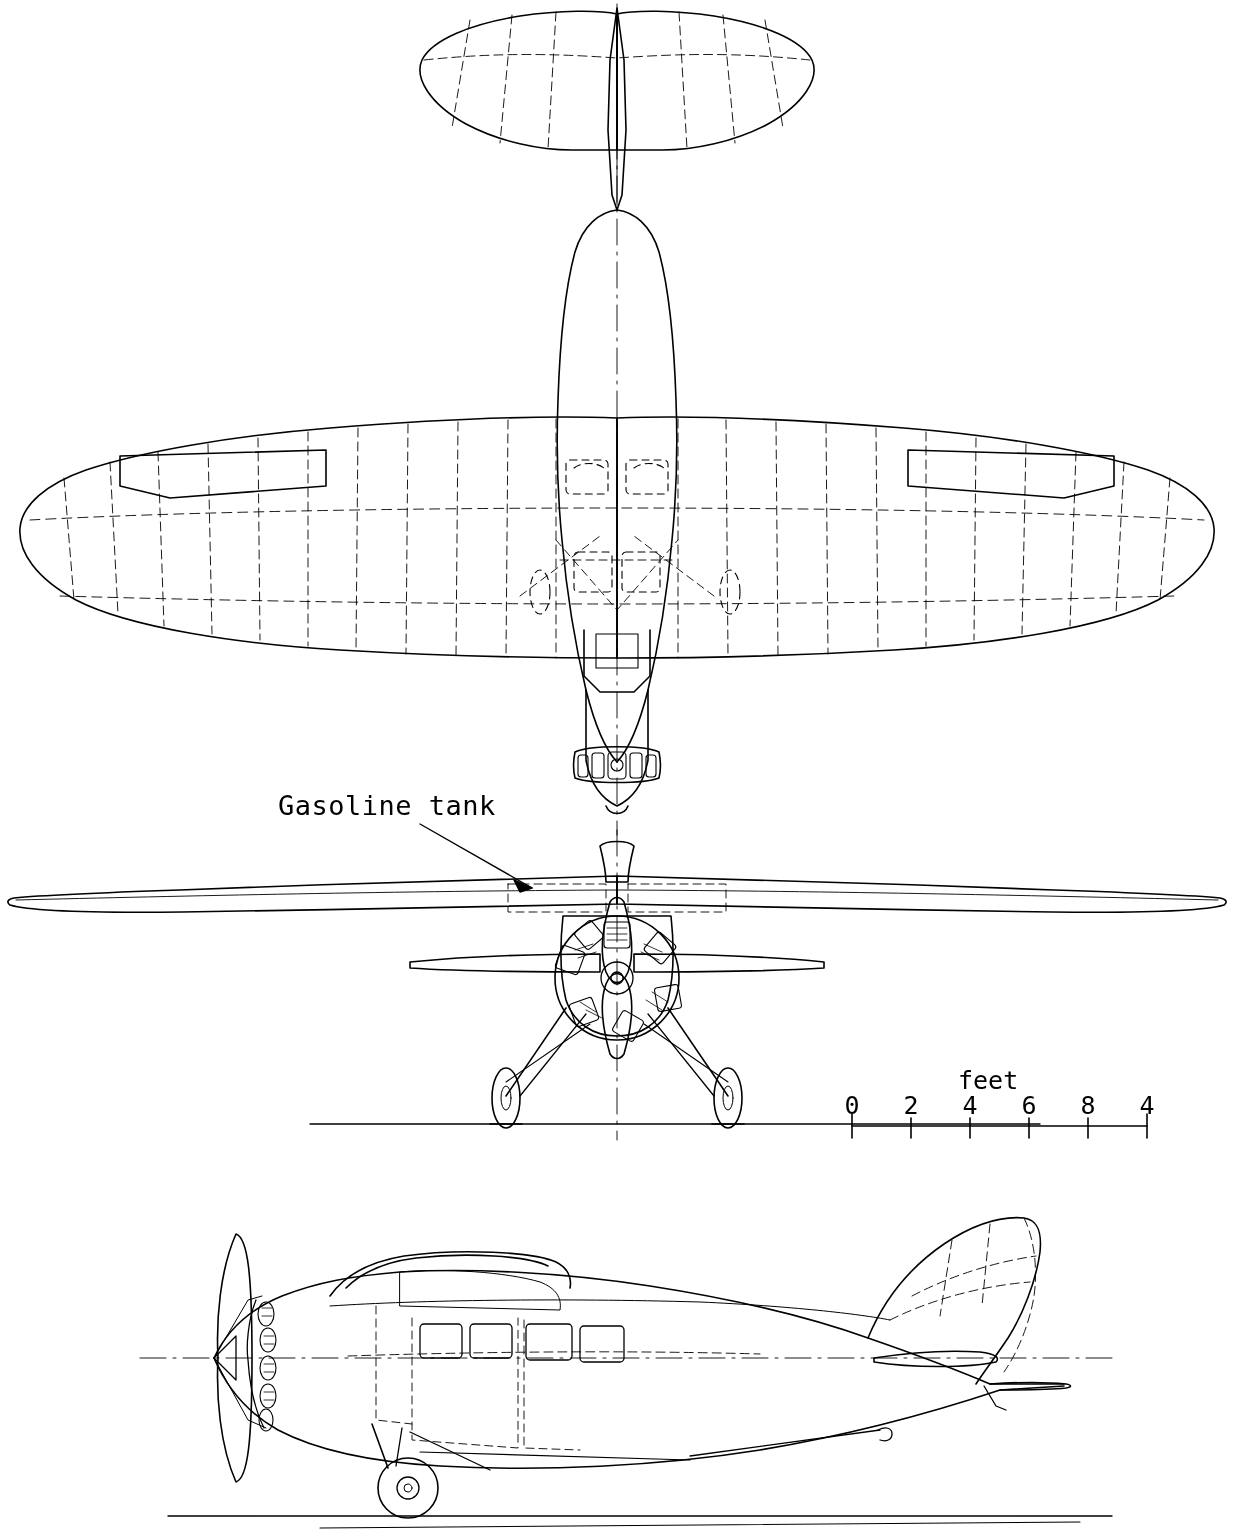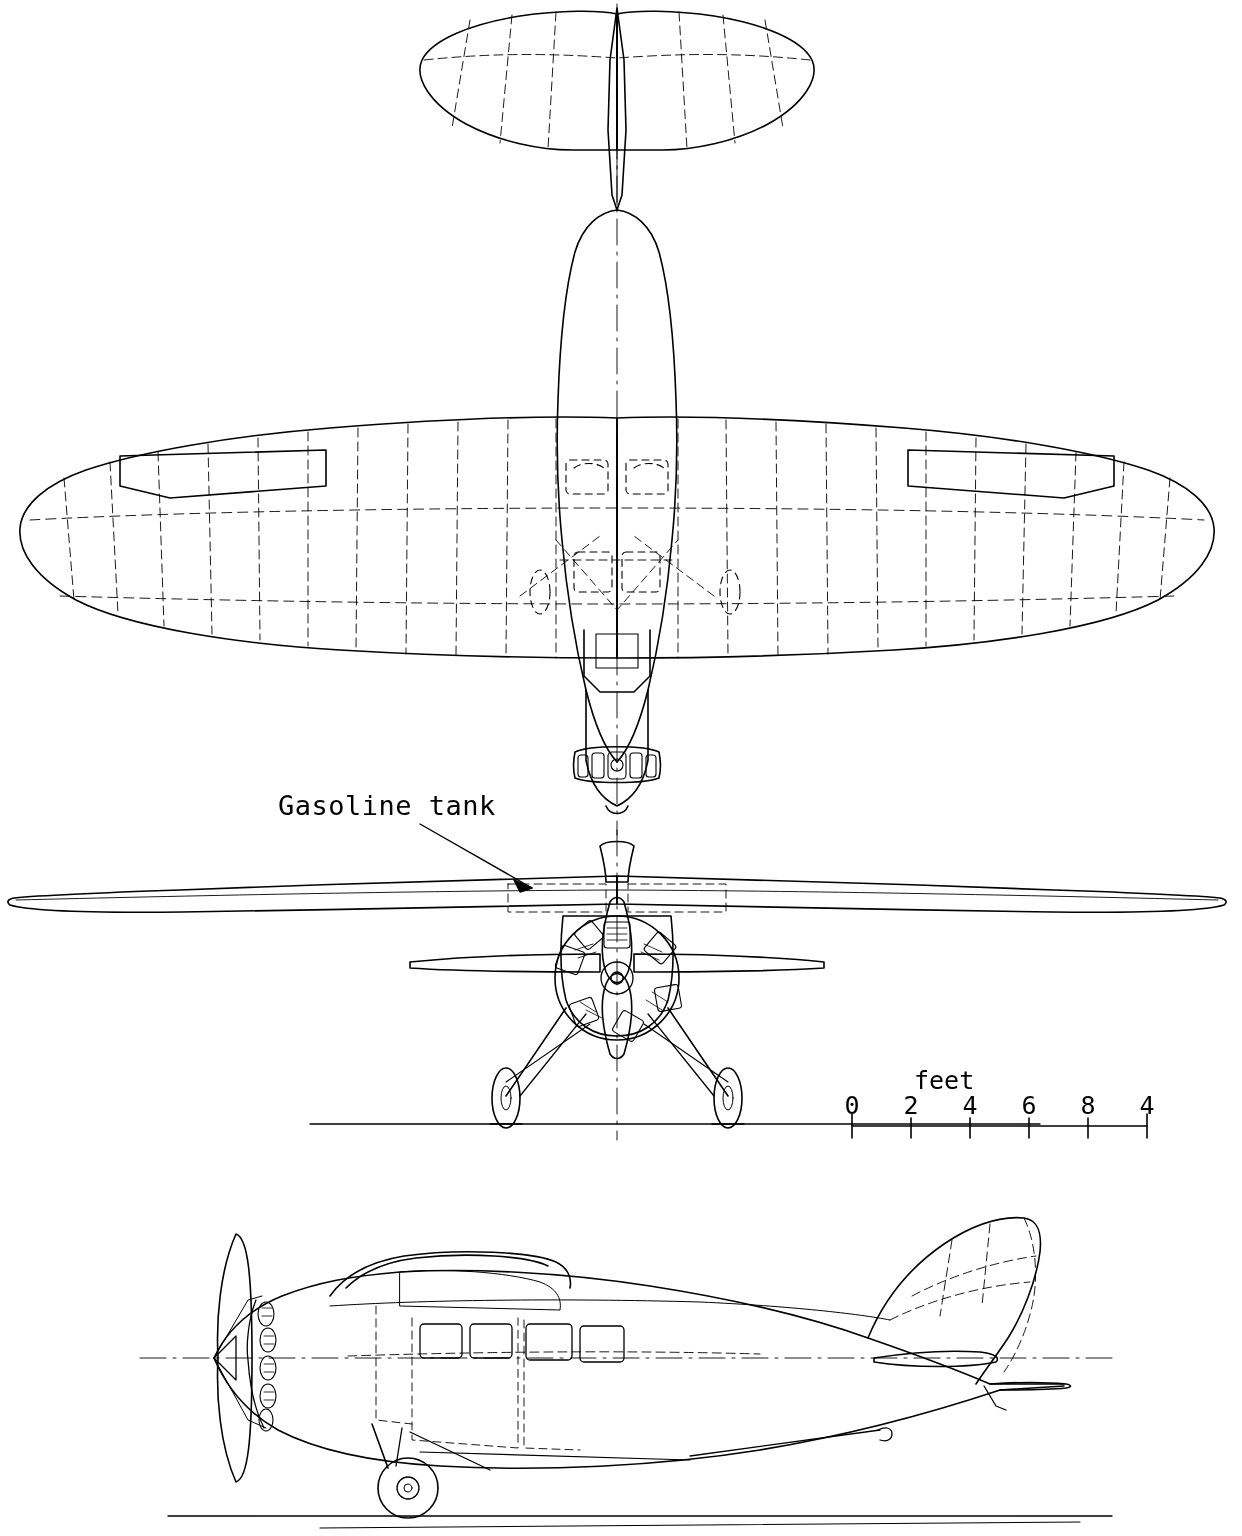--- a/index.html
+++ b/index.html
@@ -30,21 +30,21 @@
     color: #000000;
     white-space: nowrap;
   }
   #gasoline-label {
     left: 278px;
     top: 790px;
     font-size: 27px;
     letter-spacing: 0.5px;
   }
   #scale-caption {
-    left: 914px;
+    left: 958px;
     top: 1066px;
     font-size: 25px;
   }
   .tick-label {
     position: absolute;
     top: 1091px;
     font-size: 25px;
     font-family: "DejaVu Sans Mono", monospace;
     color: #000000;
     transform: translateX(-50%);

